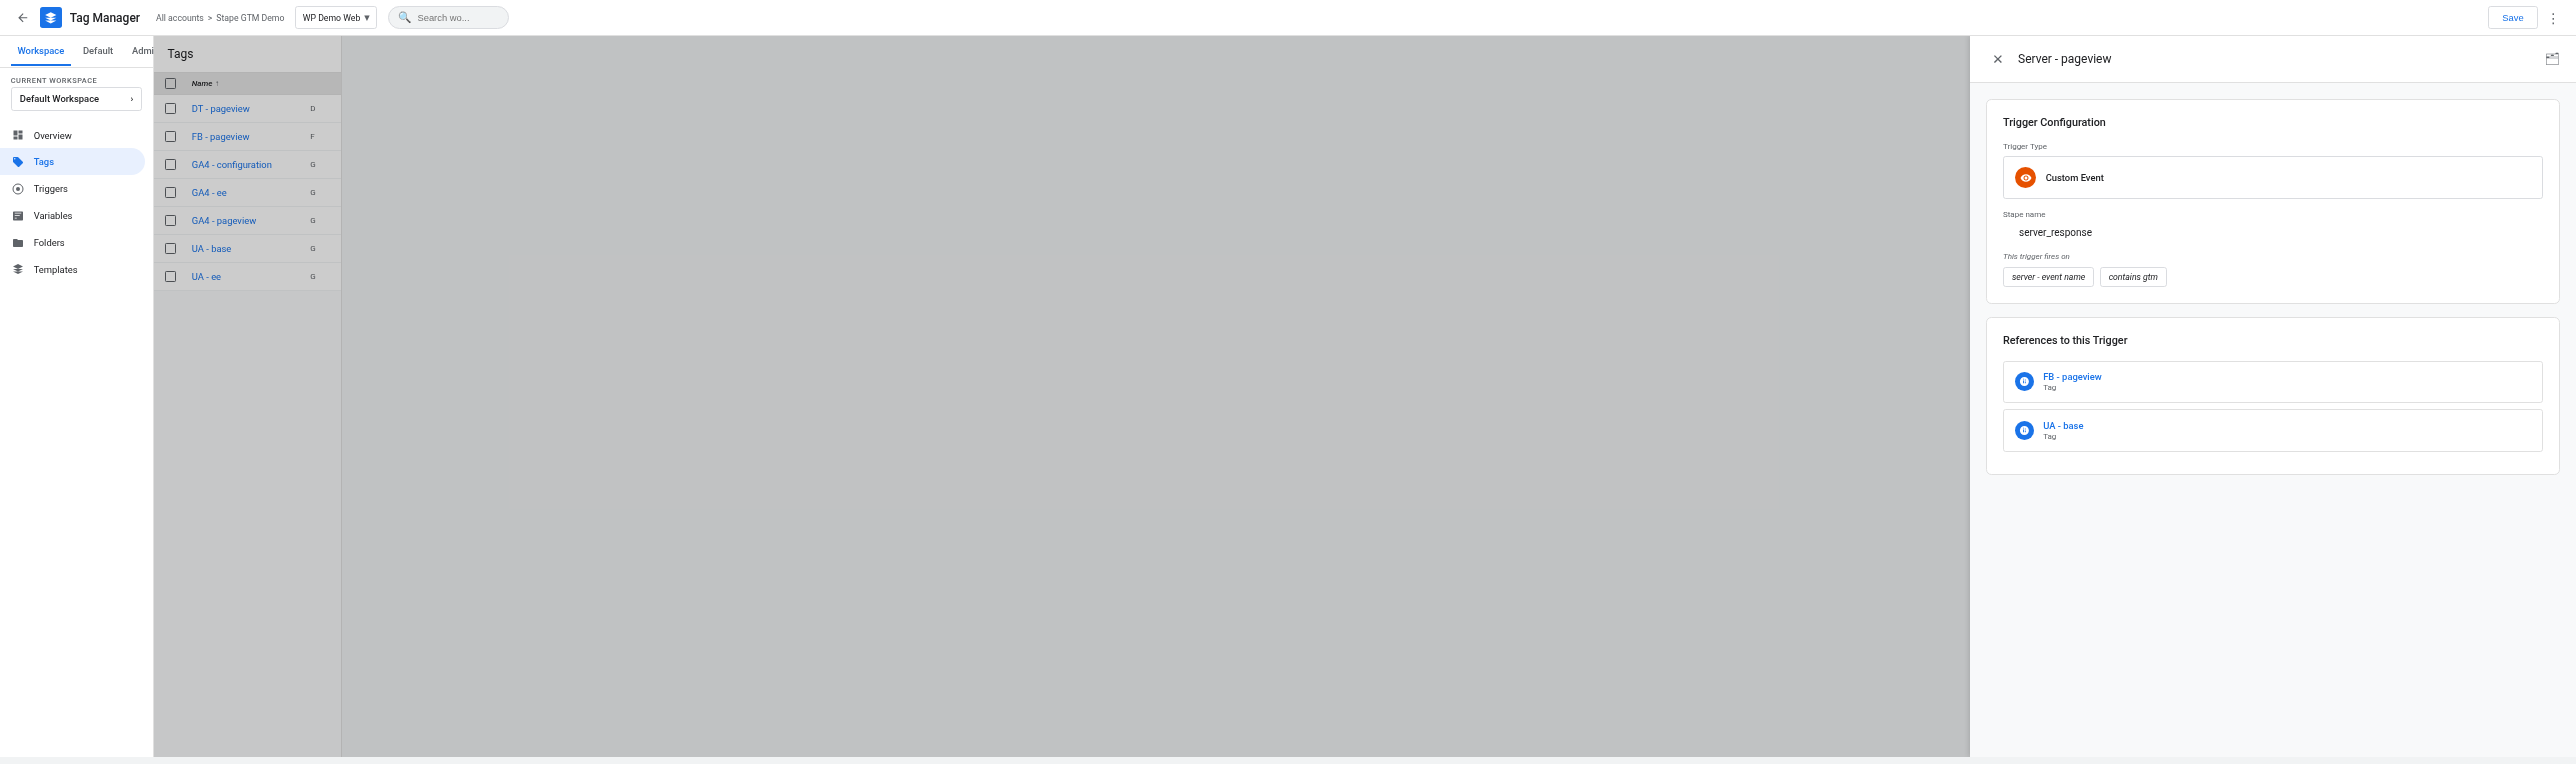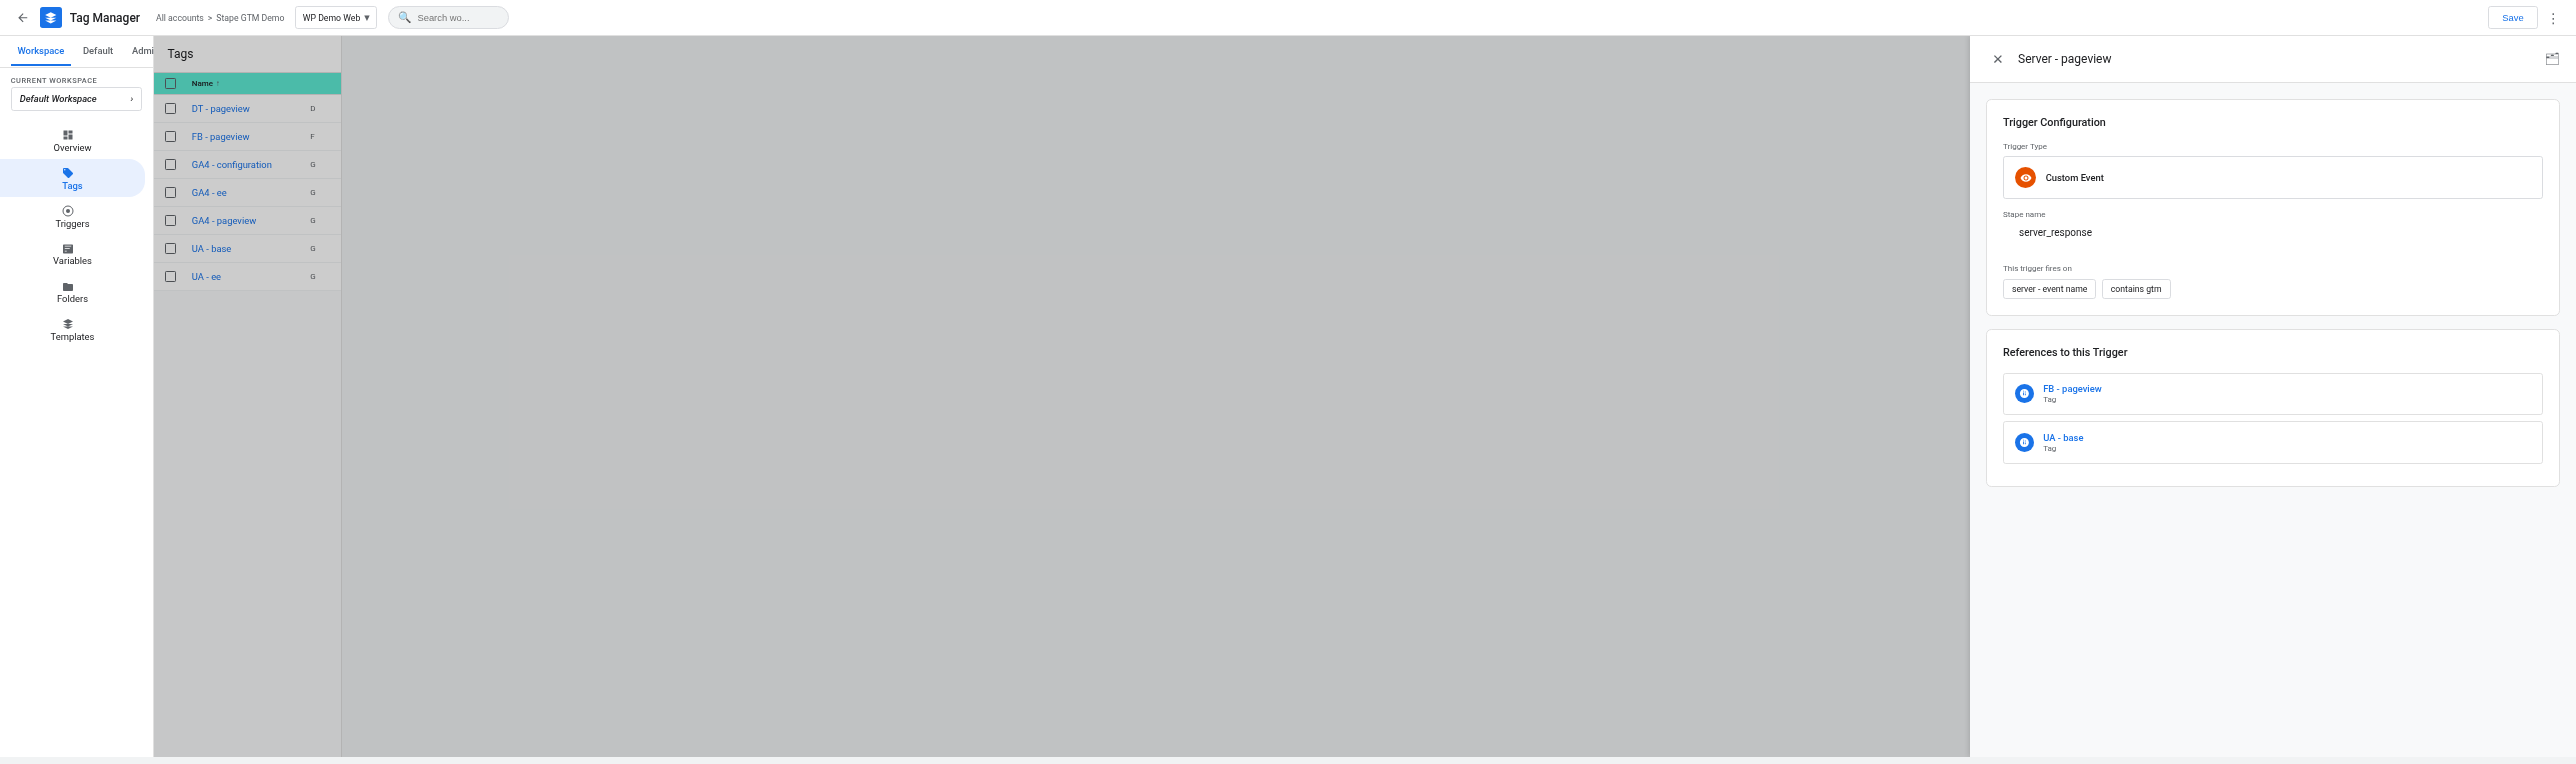--- a/index.html
+++ b/index.html
@@ -162,33 +162,31 @@
       align-items: center;
       justify-content: space-between;
       padding: 5.4px 8px;
       border: 0.7px solid #dadce0;
       border-radius: 2.7px;
       cursor: pointer;
       font-size: 9.4px;
       font-weight: 500;
       color: #202124;
       background: #fff;
-      font-style: italic;
     }
     .nav-items { padding: 5.4px 0; flex: 1; }
     .nav-item {
       display: flex;
       align-items: center;
       padding: 6.7px 10.8px;
       cursor: pointer;
       font-size: 9.4px;
       color: #202124;
       border-radius: 0 16px 16px 0;
       margin-right: 8px;
-      flex-direction: column;
     }
     .nav-item.active {
       background: #e8f0fe;
       color: #1a73e8;
       font-weight: 500;
     }
     .nav-item .nav-icon {
       width: 13.5px; height: 13.5px;
       margin-right: 9.4px;
       display: flex; align-items: center; justify-content: center;
@@ -221,21 +219,22 @@
       background: #fff;
       font-size: 12px;
       font-weight: 400;
       color: #202124;
     }
     .tags-table-header {
       display: flex;
       align-items: center;
       padding: 5.4px 10.8px;
       border-bottom: 0.7px solid #e0e0e0;
-      background: #5eead4;
+      background: #e5e5e5;
+      font-style: italic;
     }
     .tags-table-header .col-check { width: 27px; }
     .tags-table-header .col-name {
       font-size: 8px;
       font-weight: 500;
       color: #202124;
       display: flex;
       align-items: center;
       gap: 2.7px;
     }
@@ -365,21 +364,21 @@
       font-weight: 500;
       color: #202124;
     }
     .event-name-section { margin-top: 10.8px; }
     .event-name-value {
       font-size: 10px;
       color: #202124;
       padding: 2.7px 0;
       margin-left: 16px;
     }
-    .fires-on-section { margin-top: 24px; }
+    .fires-on-section { margin-top: 12px; font-style: italic; }
     .fires-on-row {
       display: flex;
       align-items: center;
       gap: 5.4px;
       flex-wrap: wrap;
     }
     .fires-on-chip {
       display: inline-flex;
       align-items: center;
       border: 0.7px solid #dadce0;

